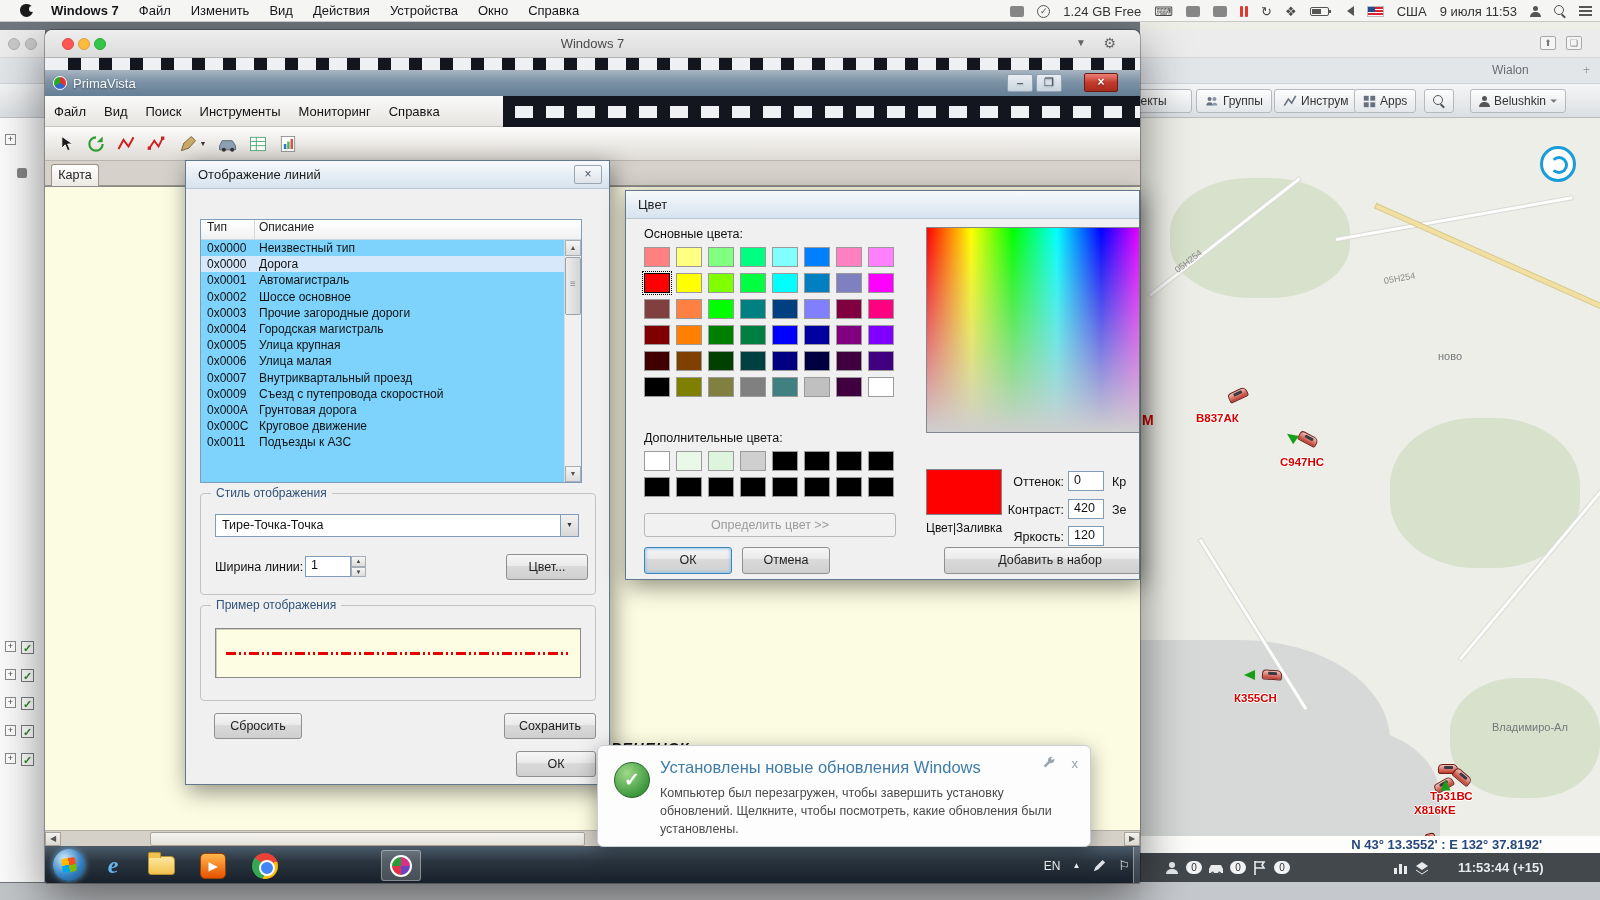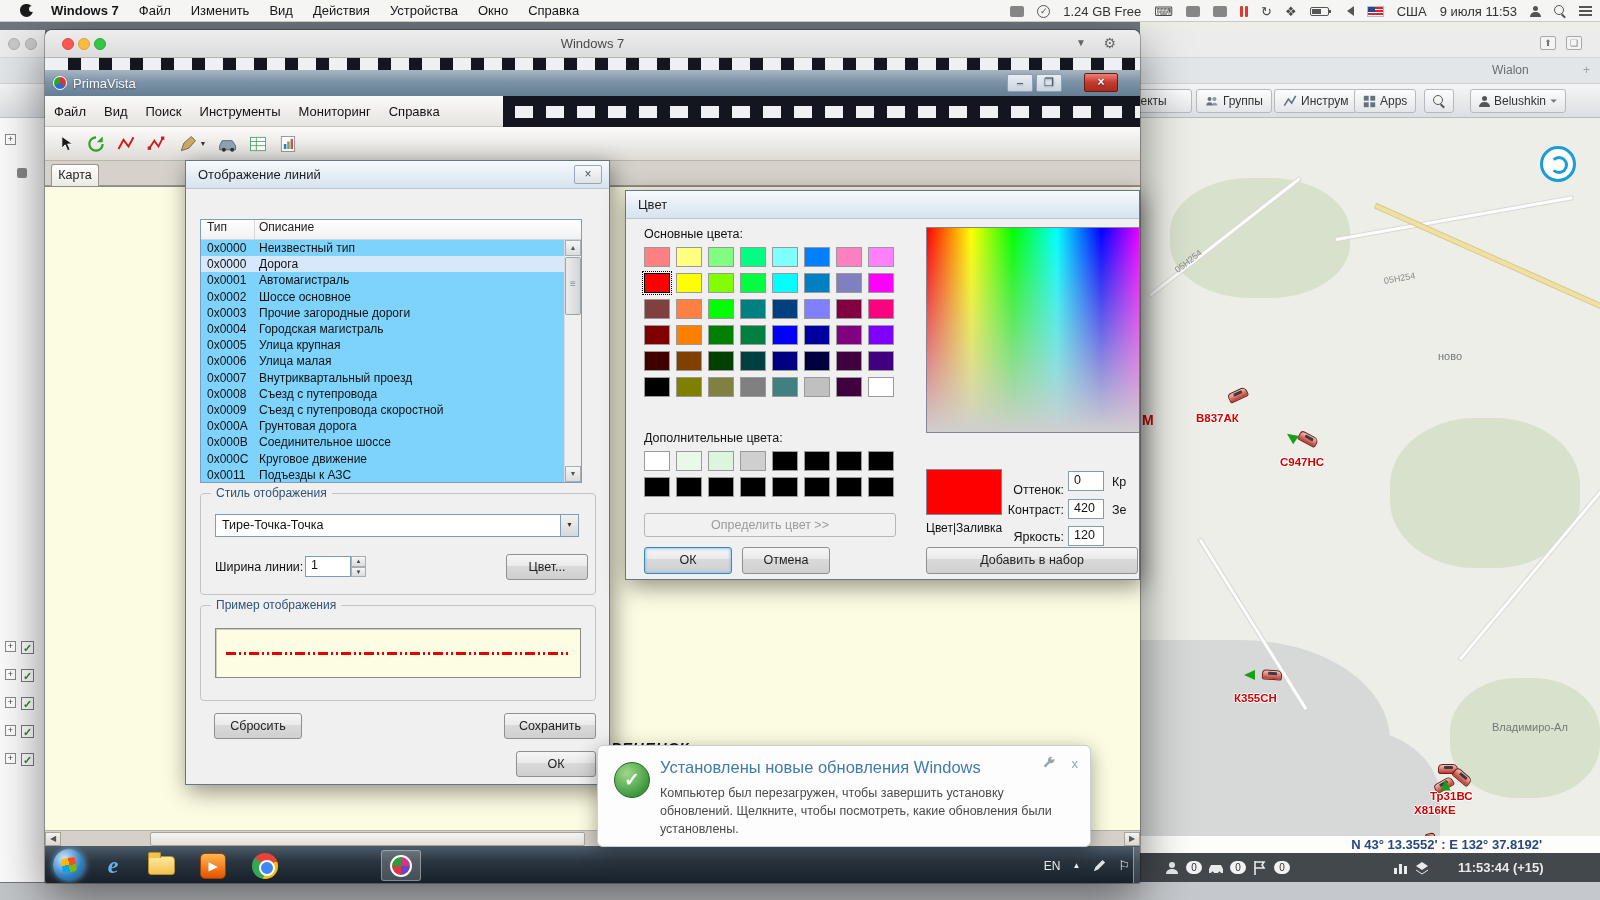--- a/index.html
+++ b/index.html
@@ -535,34 +535,26 @@
           </div>
           <div class="lrow">
             <span class="c1">0x0006</span>
             <span class="c2">Улица малая</span>
           </div>
           <div class="lrow">
             <span class="c1">0x0007</span>
             <span class="c2">Внутриквартальный проезд</span>
           </div>
           <div class="lrow">
-            <span class="c1">0x0008</span>
-            <span class="c2">Съезд с путепровода</span>
-          </div>
-          <div class="lrow">
             <span class="c1">0x0009</span>
             <span class="c2">Съезд с путепровода скоростной</span>
           </div>
           <div class="lrow">
             <span class="c1">0x000A</span>
             <span class="c2">Грунтовая дорога</span>
-          </div>
-          <div class="lrow">
-            <span class="c1">0x000B</span>
-            <span class="c2">Соединительное шоссе</span>
           </div>
           <div class="lrow">
             <span class="c1">0x000C</span>
             <span class="c2">Круговое движение</span>
           </div>
           <div class="lrow">
             <span class="c1">0x0011</span>
             <span class="c2">Подъезды к АЗС</span>
           </div>
         </div>
@@ -677,32 +669,32 @@
 
     <span class="btn disabled" style="left:18px; top:322px; width:252px; height:24px; line-height:22px;">Определить цвет &gt;&gt;</span>
     <span class="btn focus" style="left:18px; top:356px; width:88px; height:27px; line-height:25px;">ОК</span>
     <span class="btn" style="left:116px; top:356px; width:88px; height:27px; line-height:25px;">Отмена</span>
 
     <div class="rainbow" style="left:300px; top:36px; width:262px; height:206px;"></div>
 
     <div style="position:absolute; left:300px; top:278px; width:76px; height:46px; background:#ff0000; border:1px solid #828790;"></div>
     <span class="dlabel" style="left:300px; top:330px; font-size:12px;">Цвет|Заливка</span>
 
-    <span class="dlabel" style="left:378px; top:292px; width:60px; text-align:right;">Оттенок:</span>
+    <span class="dlabel" style="left:378px; top:284px; width:60px; text-align:right;">Оттенок:</span>
     <span class="input" style="left:442px; top:280px; width:36px; height:20px;">0</span>
     <span class="dlabel" style="left:486px; top:284px;">Кр</span>
 
     <span class="dlabel" style="left:378px; top:312px; width:60px; text-align:right;">Контраст:</span>
     <span class="input" style="left:442px; top:308px; width:36px; height:20px;">420</span>
     <span class="dlabel" style="left:486px; top:312px;">Зе</span>
 
     <span class="dlabel" style="left:378px; top:339px; width:60px; text-align:right;">Яркость:</span>
     <span class="input" style="left:442px; top:335px; width:36px; height:20px;">120</span>
 
-    <span class="btn" style="left:300px; top:356px; width:212px; height:27px; line-height:25px;">Добавить в набор</span>
+    <span class="btn" style="left:318px; top:356px; width:212px; height:27px; line-height:25px;">Добавить в набор</span>
   </div>
 
   <div class="toast">
     <span class="shield">✓</span>
     <span class="toast-title">Установлены новые обновления Windows</span>
     <svg class="toast-wr" viewBox="0 0 16 16">
         <path d="M14 3a4 4 0 0 1-5 5l-5 5-2-2 5-5a4 4 0 0 1 5-5L10 3l1.5 1.5z" fill="#9aa4ac"></path>
       </svg>
     <span class="toast-x">x</span>
     <div class="toast-body">Компьютер был перезагружен, чтобы завершить установку обновлений. Щелкните, чтобы посмотреть, какие обновления были установлены.</div>

